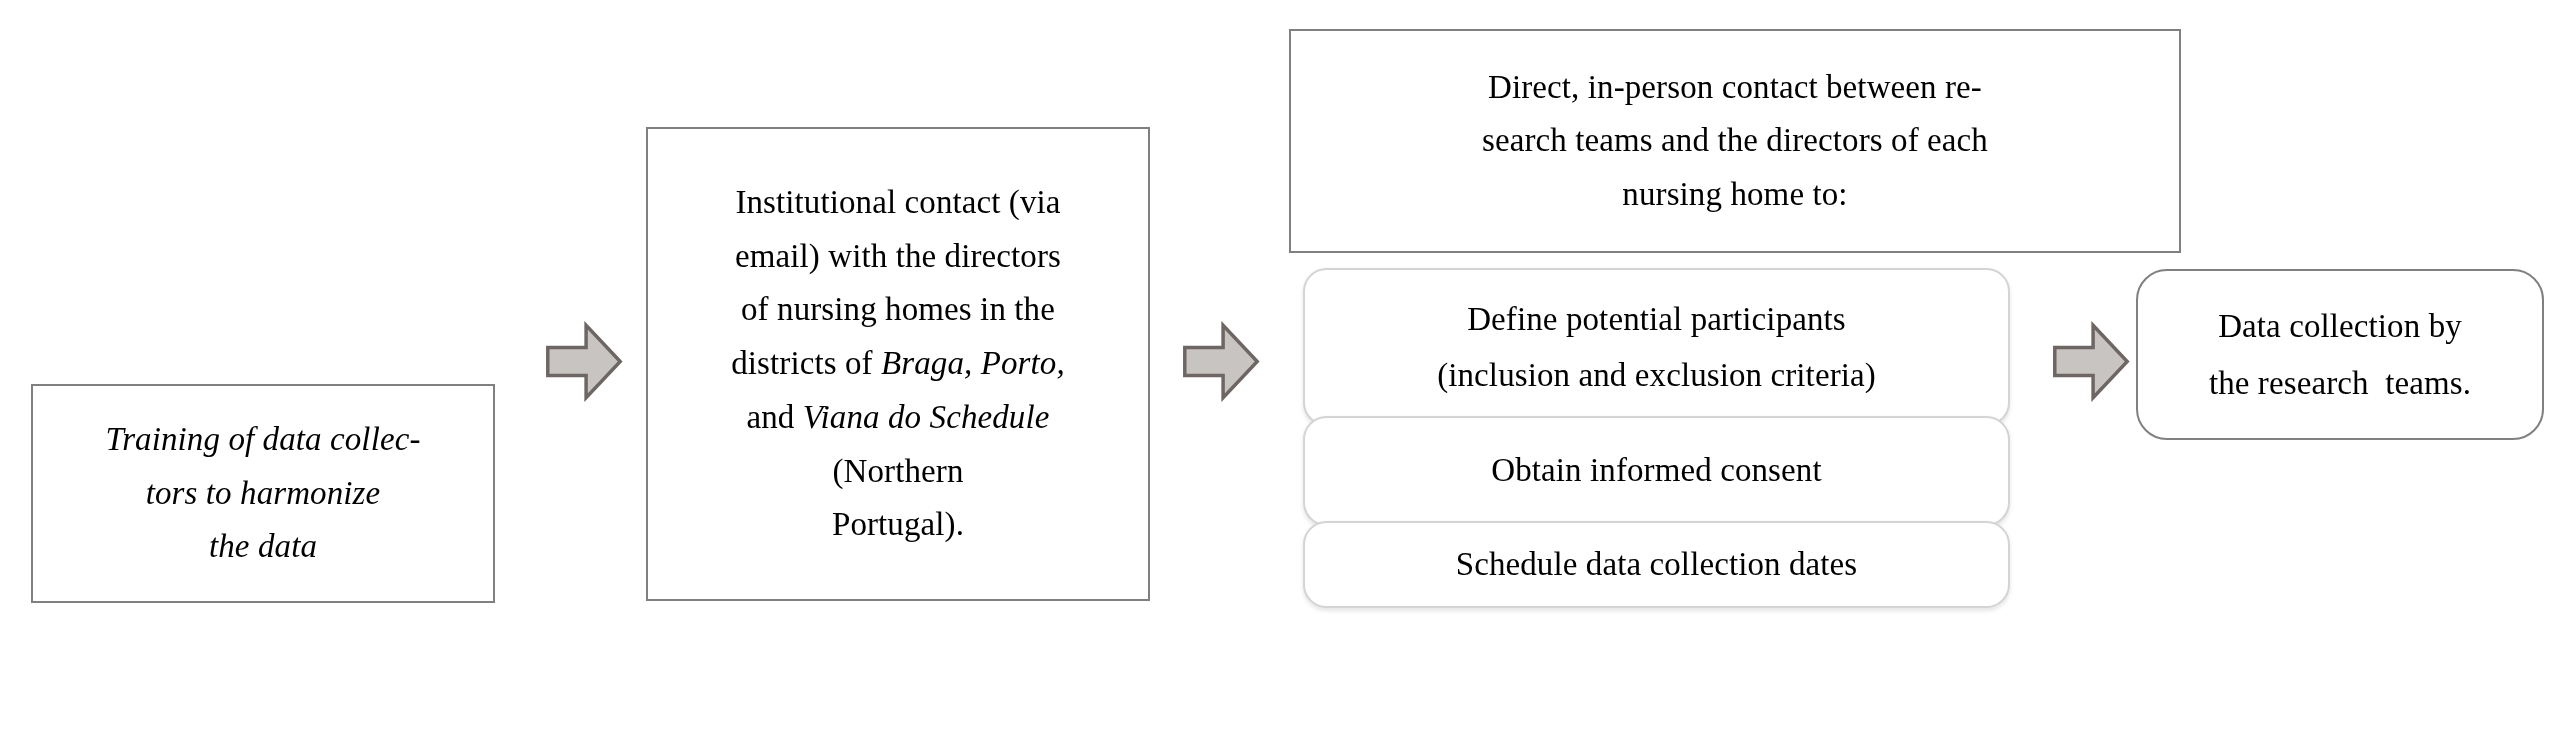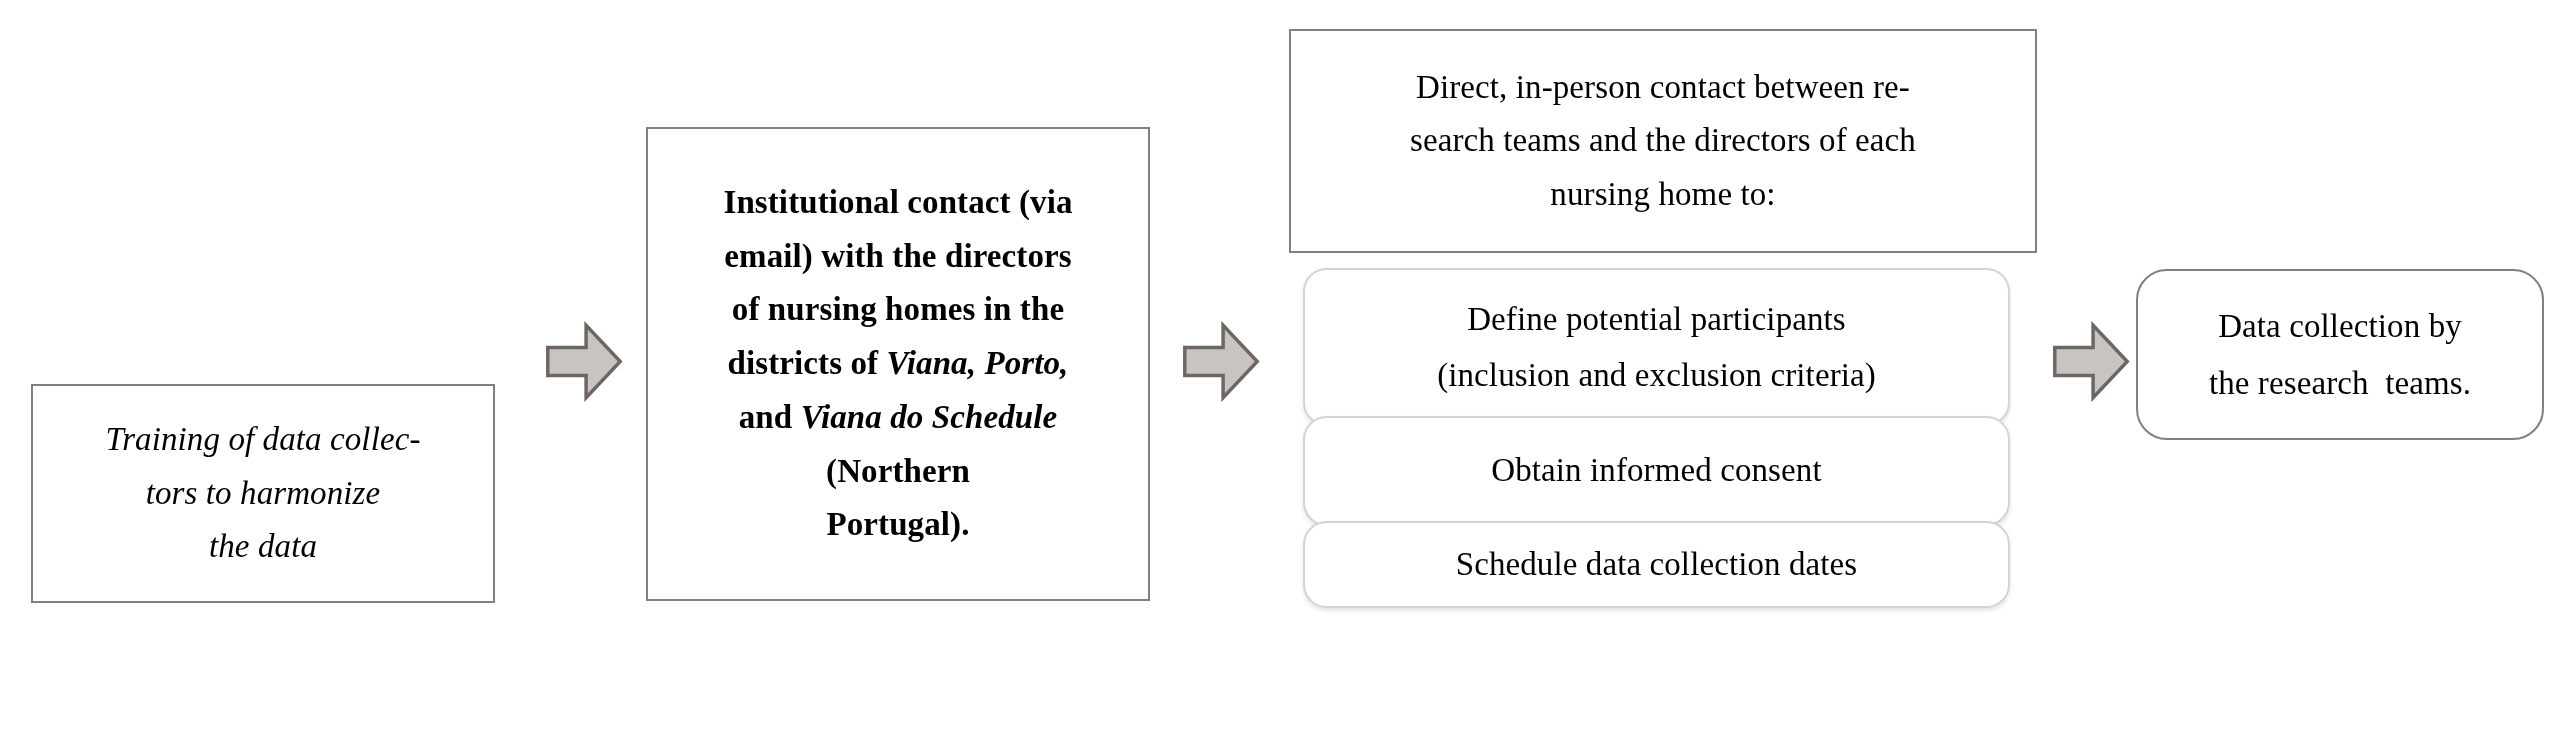--- a/index.html
+++ b/index.html
@@ -53,26 +53,26 @@
     left: 31px;  top: 117px;  width: 479px;  height: 212px;
   }
   #node-prep .node-text { font-size: 33px; padding: 0 25px; }
 
   #node-training {
     left: 31px;  top: 384px;  width: 464px;  height: 219px; font-style: italic;
   }
   #node-training .node-text { font-size: 33px; padding: 0 23.6px; }
 
   #node-contact {
-    left: 646px; top: 127px;  width: 504px;  height: 474px; font-weight: bold;
+    left: 646px; top: 127px;  width: 504px;  height: 474px;
   }
   #node-contact .node-text { font-size: 33px; padding: 0 22px; line-height: 1.63; }
 
   #node-direct {
-    left: 1289px; top: 29px;  width: 748px; height: 224px;
+    left: 1289px; top: 29px;  width: 892px; height: 224px;
   }
   #node-direct .node-text { font-size: 33px; padding: 0 28px; line-height: 1.62; }
 
   #node-define {
     left: 1303px; top: 268px;  width: 707px; height: 158px;
   }
   #node-define .node-text { font-size: 33px; padding: 0 28px; line-height: 1.70; }
 
   #node-consent {
     left: 1303px; top: 416px;  width: 707px; height: 110px;
@@ -112,21 +112,21 @@
   </div>
 
   <div class="arrow" id="arrow-1">
     <svg viewBox="0 0 112 116" width="78" height="81" aria-hidden="true">
       <polygon points="4,38 59,38 59,6 108,58 59,110 59,78 4,78" fill="#c8c4c2" stroke="#6e6663" stroke-width="5" stroke-linejoin="miter"></polygon>
     </svg>
   </div>
 
   <div class="node node-sq" id="node-contact">
     <span class="node-text">
-      Institutional contact (via<br>email) with the directors<br>of nursing homes in the<br>districts of <em>Viana, Porto,</em><br>and <em>Viana do Schedule</em><br>(Northern<br>Portugal).
+      Institutional contact (via<br>email) with the directors<br>of nursing homes in the<br>districts of <em>Braga, Porto,</em><br>and <em>Viana do Schedule</em><br>(Northern<br>Portugal).
     </span>
   </div>
 
   <div class="arrow" id="arrow-2">
     <svg viewBox="0 0 112 116" width="78" height="81" aria-hidden="true">
       <polygon points="4,38 59,38 59,6 108,58 59,110 59,78 4,78" fill="#c8c4c2" stroke="#6e6663" stroke-width="5" stroke-linejoin="miter"></polygon>
     </svg>
   </div>
 
   <div class="node node-sq" id="node-direct">

